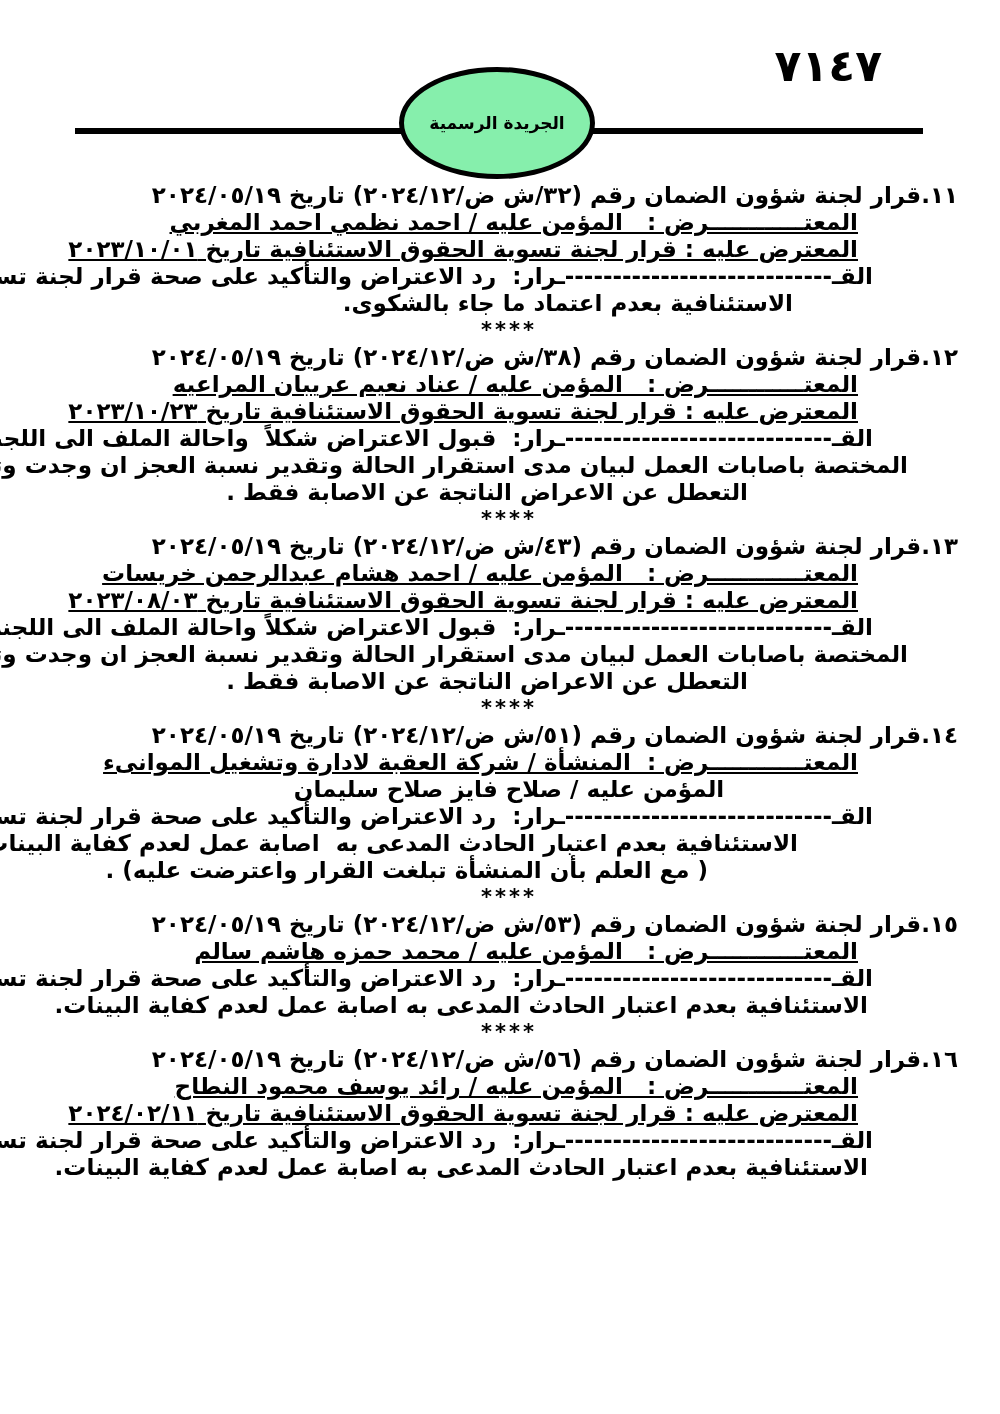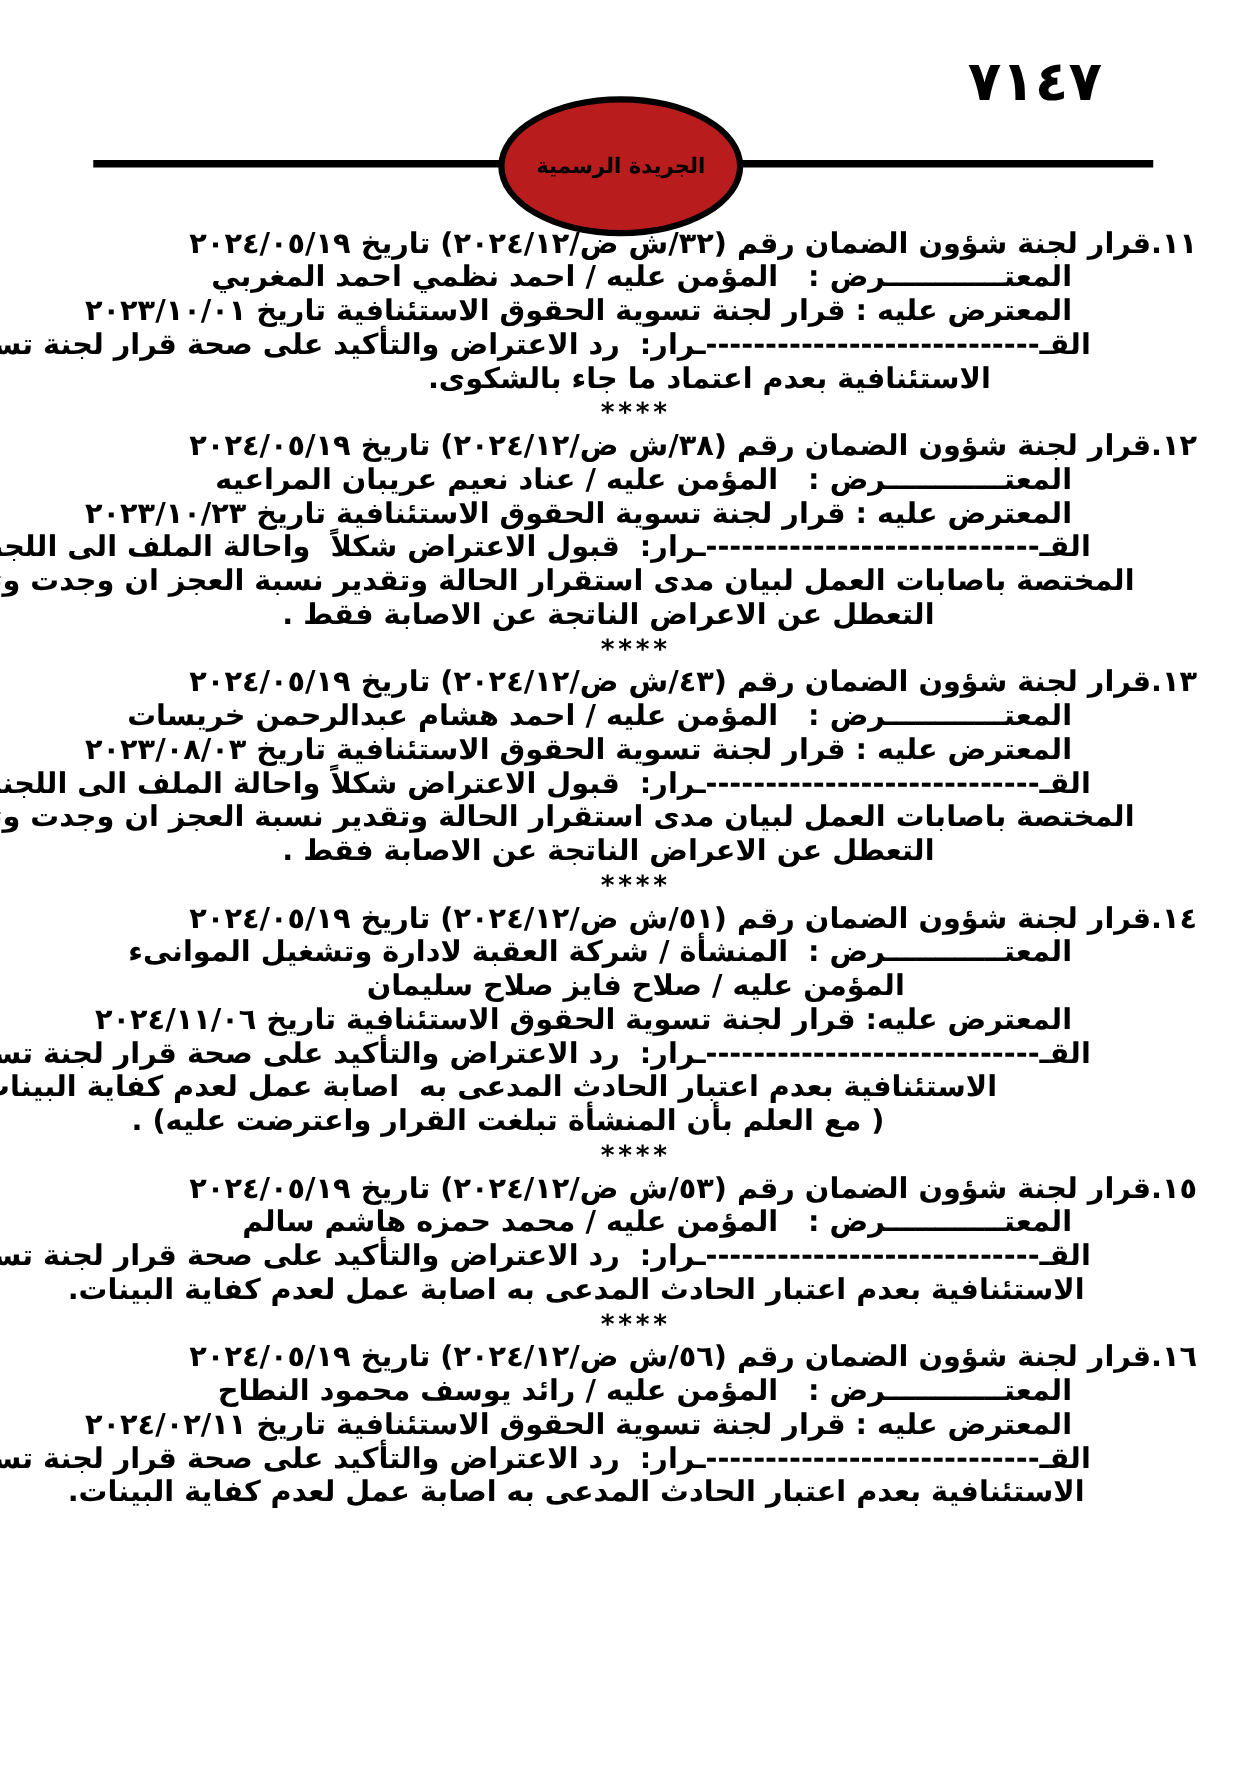--- a/index.html
+++ b/index.html
@@ -30,25 +30,25 @@
   .divider-rule {
     position: absolute;
     top: 128px;
     left: 75px;
     width: 848px;
     height: 6px;
     background: #000000;
   }
   .gazette-oval {
     position: absolute;
-    top: 77px;
+    top: 67px;
     left: 399px;
     width: 196px;
     height: 112px;
-    background: #b91c1c;
+    background: #86efac;
     border: 5px solid #000000;
     border-radius: 50%;
     display: flex;
     align-items: center;
     justify-content: center;
     box-sizing: border-box;
   }
   .gazette-oval span {
     font-size: 17px;
     font-weight: bold;
@@ -64,21 +64,21 @@
   .line {
     direction: rtl;
     text-align: right;
     white-space: pre;
     height: 27px;
     line-height: 27px;
     font-weight: bold;
     font-size: 23px;
   }
   .t-header  { padding-right: 0; }
-  .t-meta    { padding-right: 100px; }
+  .t-meta    { padding-right: 100px; text-decoration: underline; }
   .t-center  { text-align: center; }
   .t-decision{ padding-right: 85px; }
   .t-cont50  { padding-right: 50px; }
   .t-cont90  { padding-right: 90px; }
   .t-cont160 { padding-right: 160px; }
   .t-cont165 { padding-right: 165px; }
   .t-cont210 { padding-right: 210px; }
   .t-cont250 { padding-right: 250px; }
   .t-stars   { text-align: center; padding-right: 0; font-size: 21px; letter-spacing: 3px; }
 </style>
@@ -119,21 +119,20 @@
         <div class="line t-meta">المعترض عليه : قرار لجنة تسوية الحقوق الاستئنافية تاريخ ٢٠٢٣/٠٨/٠٣</div>
         <div class="line t-decision">القـ----------------------------ـرار:  قبول الاعتراض شكلاً واحالة الملف الى اللجنة الطبية الاولية</div>
         <div class="line t-cont50">المختصة باصابات العمل لبيان مدى استقرار الحالة وتقدير نسبة العجز ان وجدت وتحديد مدة</div>
         <div class="line t-cont210">التعطل عن الاعراض الناتجة عن الاصابة فقط .</div>
         <div class="line t-stars">****</div>
       </div>
       <div>
         <div class="line t-header">١٤.قرار لجنة شؤون الضمان رقم (٥١/ش ض/٢٠٢٤/١٢) تاريخ ٢٠٢٤/٠٥/١٩</div>
         <div class="line t-meta">المعتــــــــــــرض :  المنشأة / شركة العقبة لادارة وتشغيل الموانىء</div>
         <div class="line t-center">المؤمن عليه / صلاح فايز صلاح سليمان</div>
-        <div class="line t-meta">المعترض عليه: قرار لجنة تسوية الحقوق الاستئنافية تاريخ ٢٠٢٤/١١/٠٦</div>
         <div class="line t-decision">القـ----------------------------ـرار:  رد الاعتراض والتأكيد على صحة قرار لجنة تسوية الحقوق</div>
         <div class="line t-cont160">الاستئنافية بعدم اعتبار الحادث المدعى به  اصابة عمل لعدم كفاية البينات.</div>
         <div class="line t-cont250">( مع العلم بأن المنشأة تبلغت القرار واعترضت عليه) .</div>
         <div class="line t-stars">****</div>
       </div>
       <div>
         <div class="line t-header">١٥.قرار لجنة شؤون الضمان رقم (٥٣/ش ض/٢٠٢٤/١٢) تاريخ ٢٠٢٤/٠٥/١٩</div>
         <div class="line t-meta">المعتــــــــــــرض :   المؤمن عليه / محمد حمزه هاشم سالم</div>
         <div class="line t-decision">القـ----------------------------ـرار:  رد الاعتراض والتأكيد على صحة قرار لجنة تسوية الحقوق</div>
         <div class="line t-cont90">الاستئنافية بعدم اعتبار الحادث المدعى به اصابة عمل لعدم كفاية البينات.</div>

